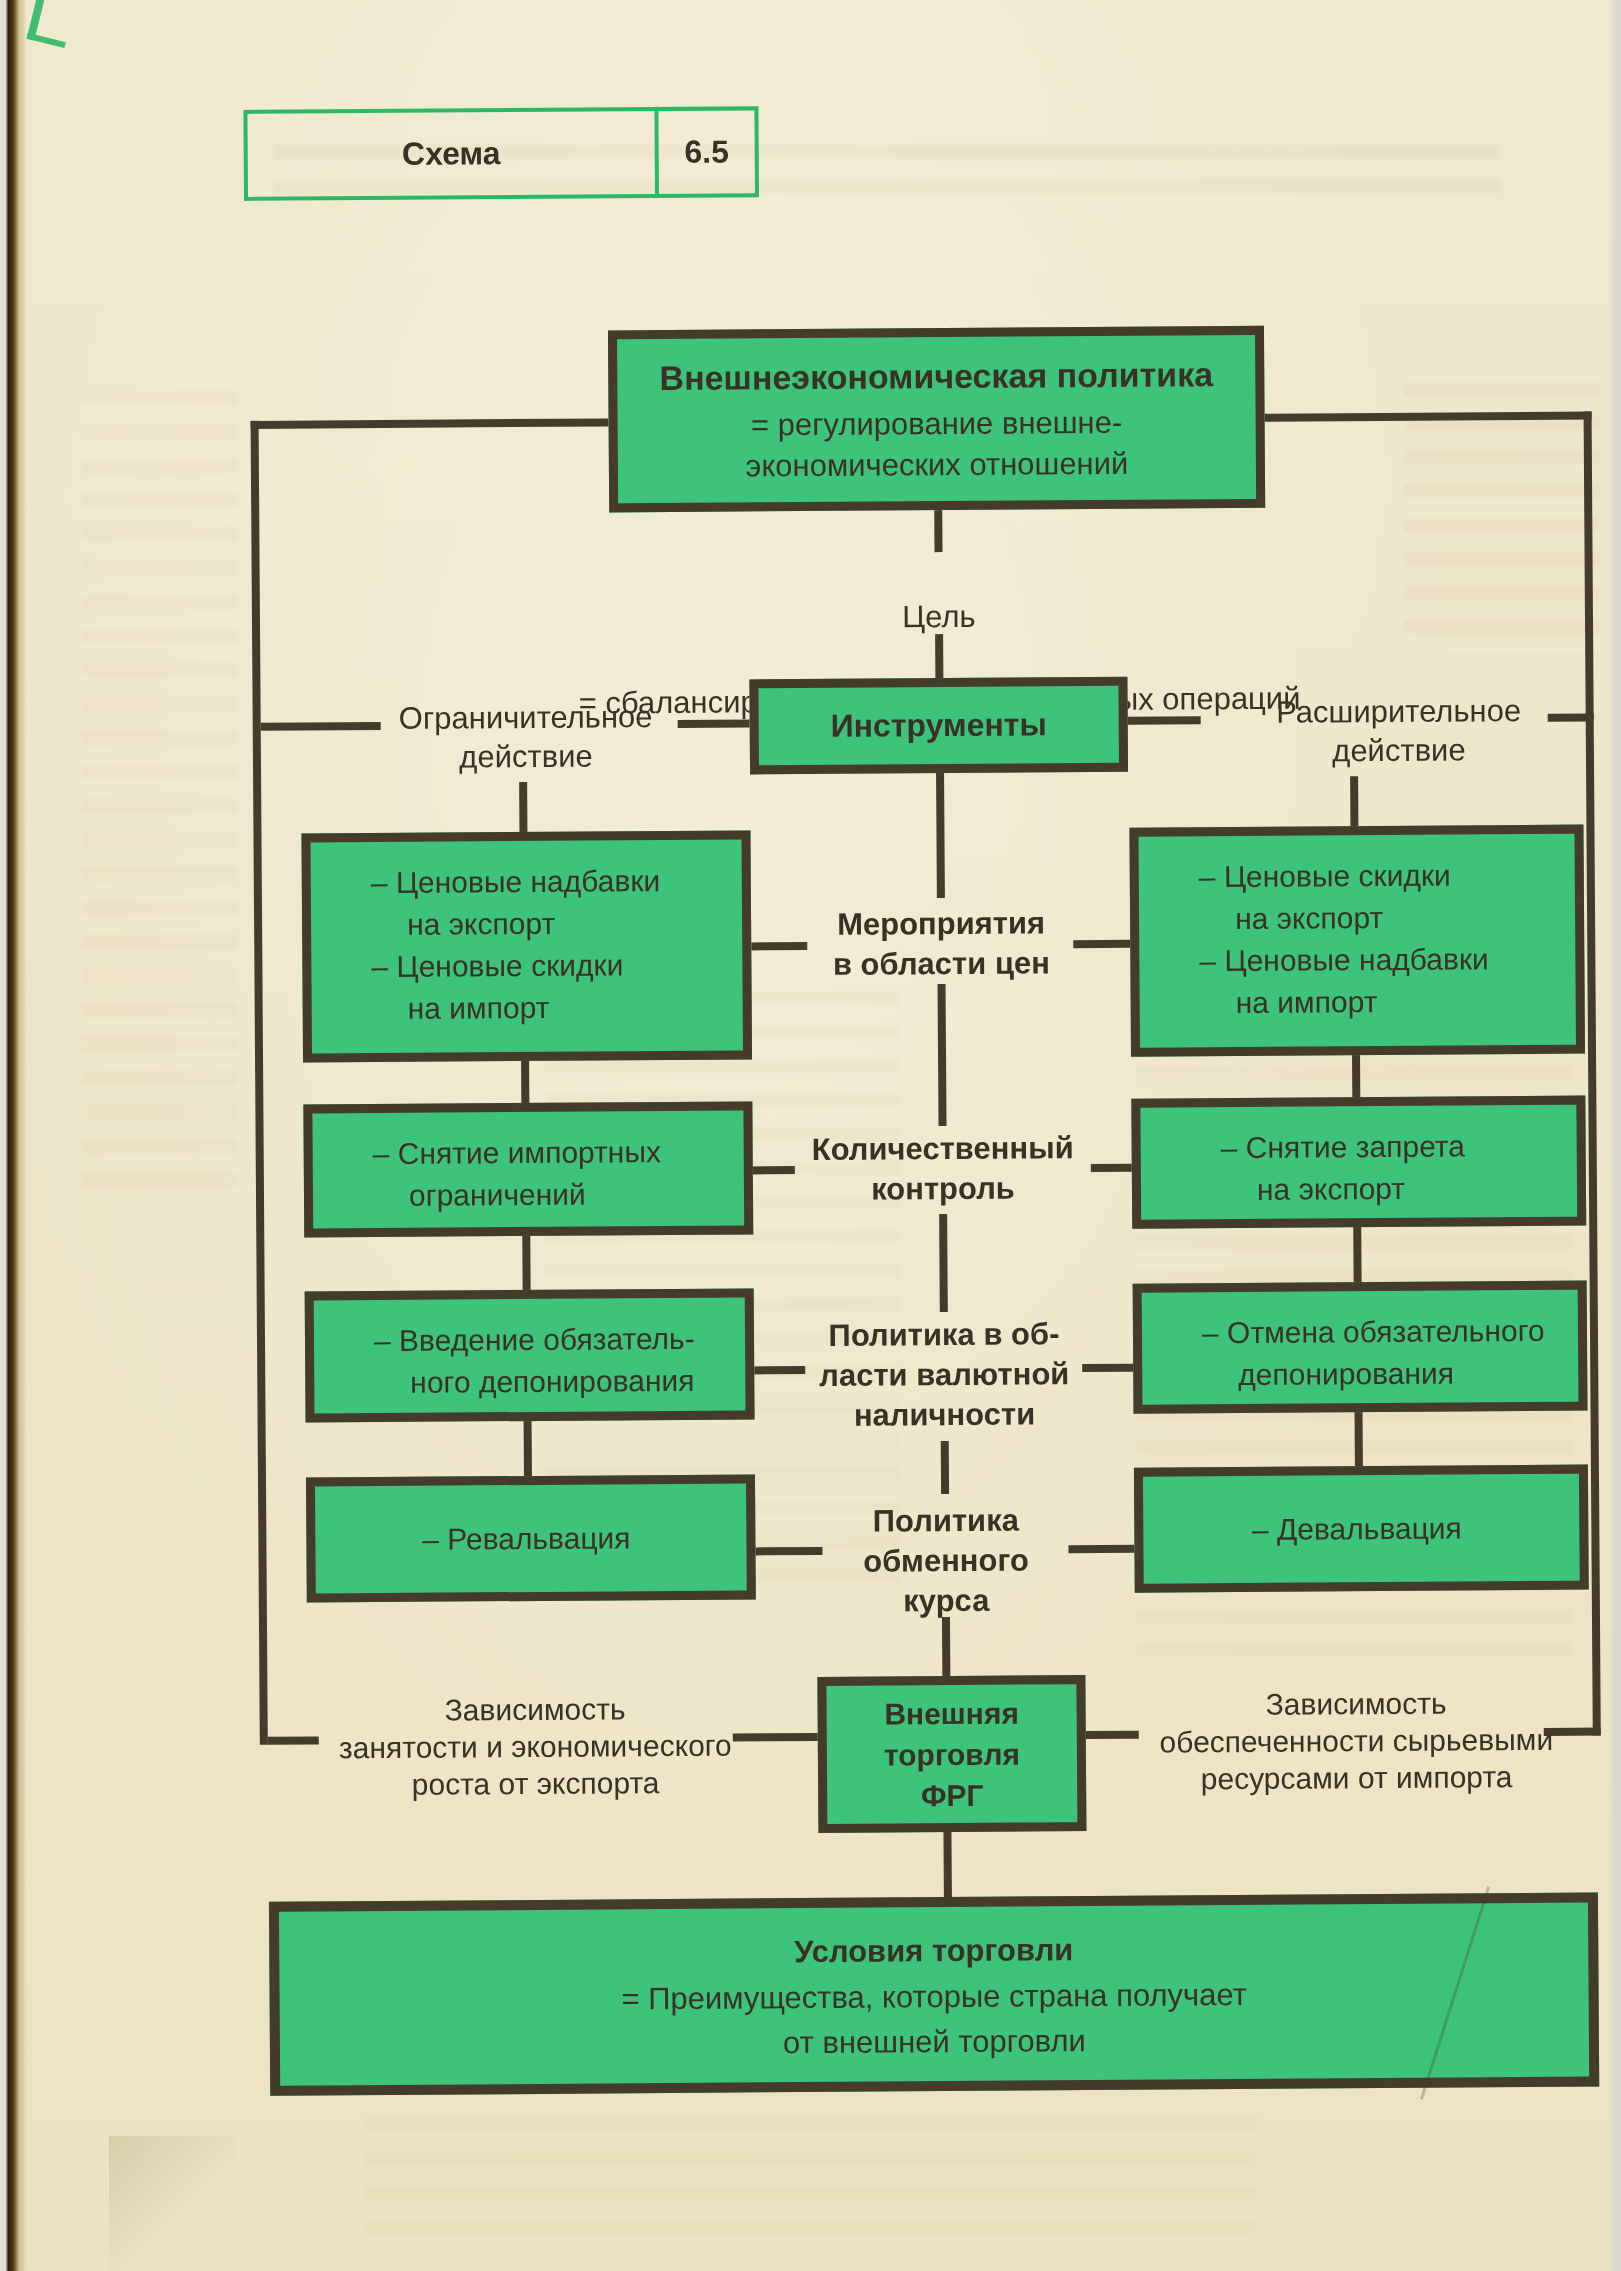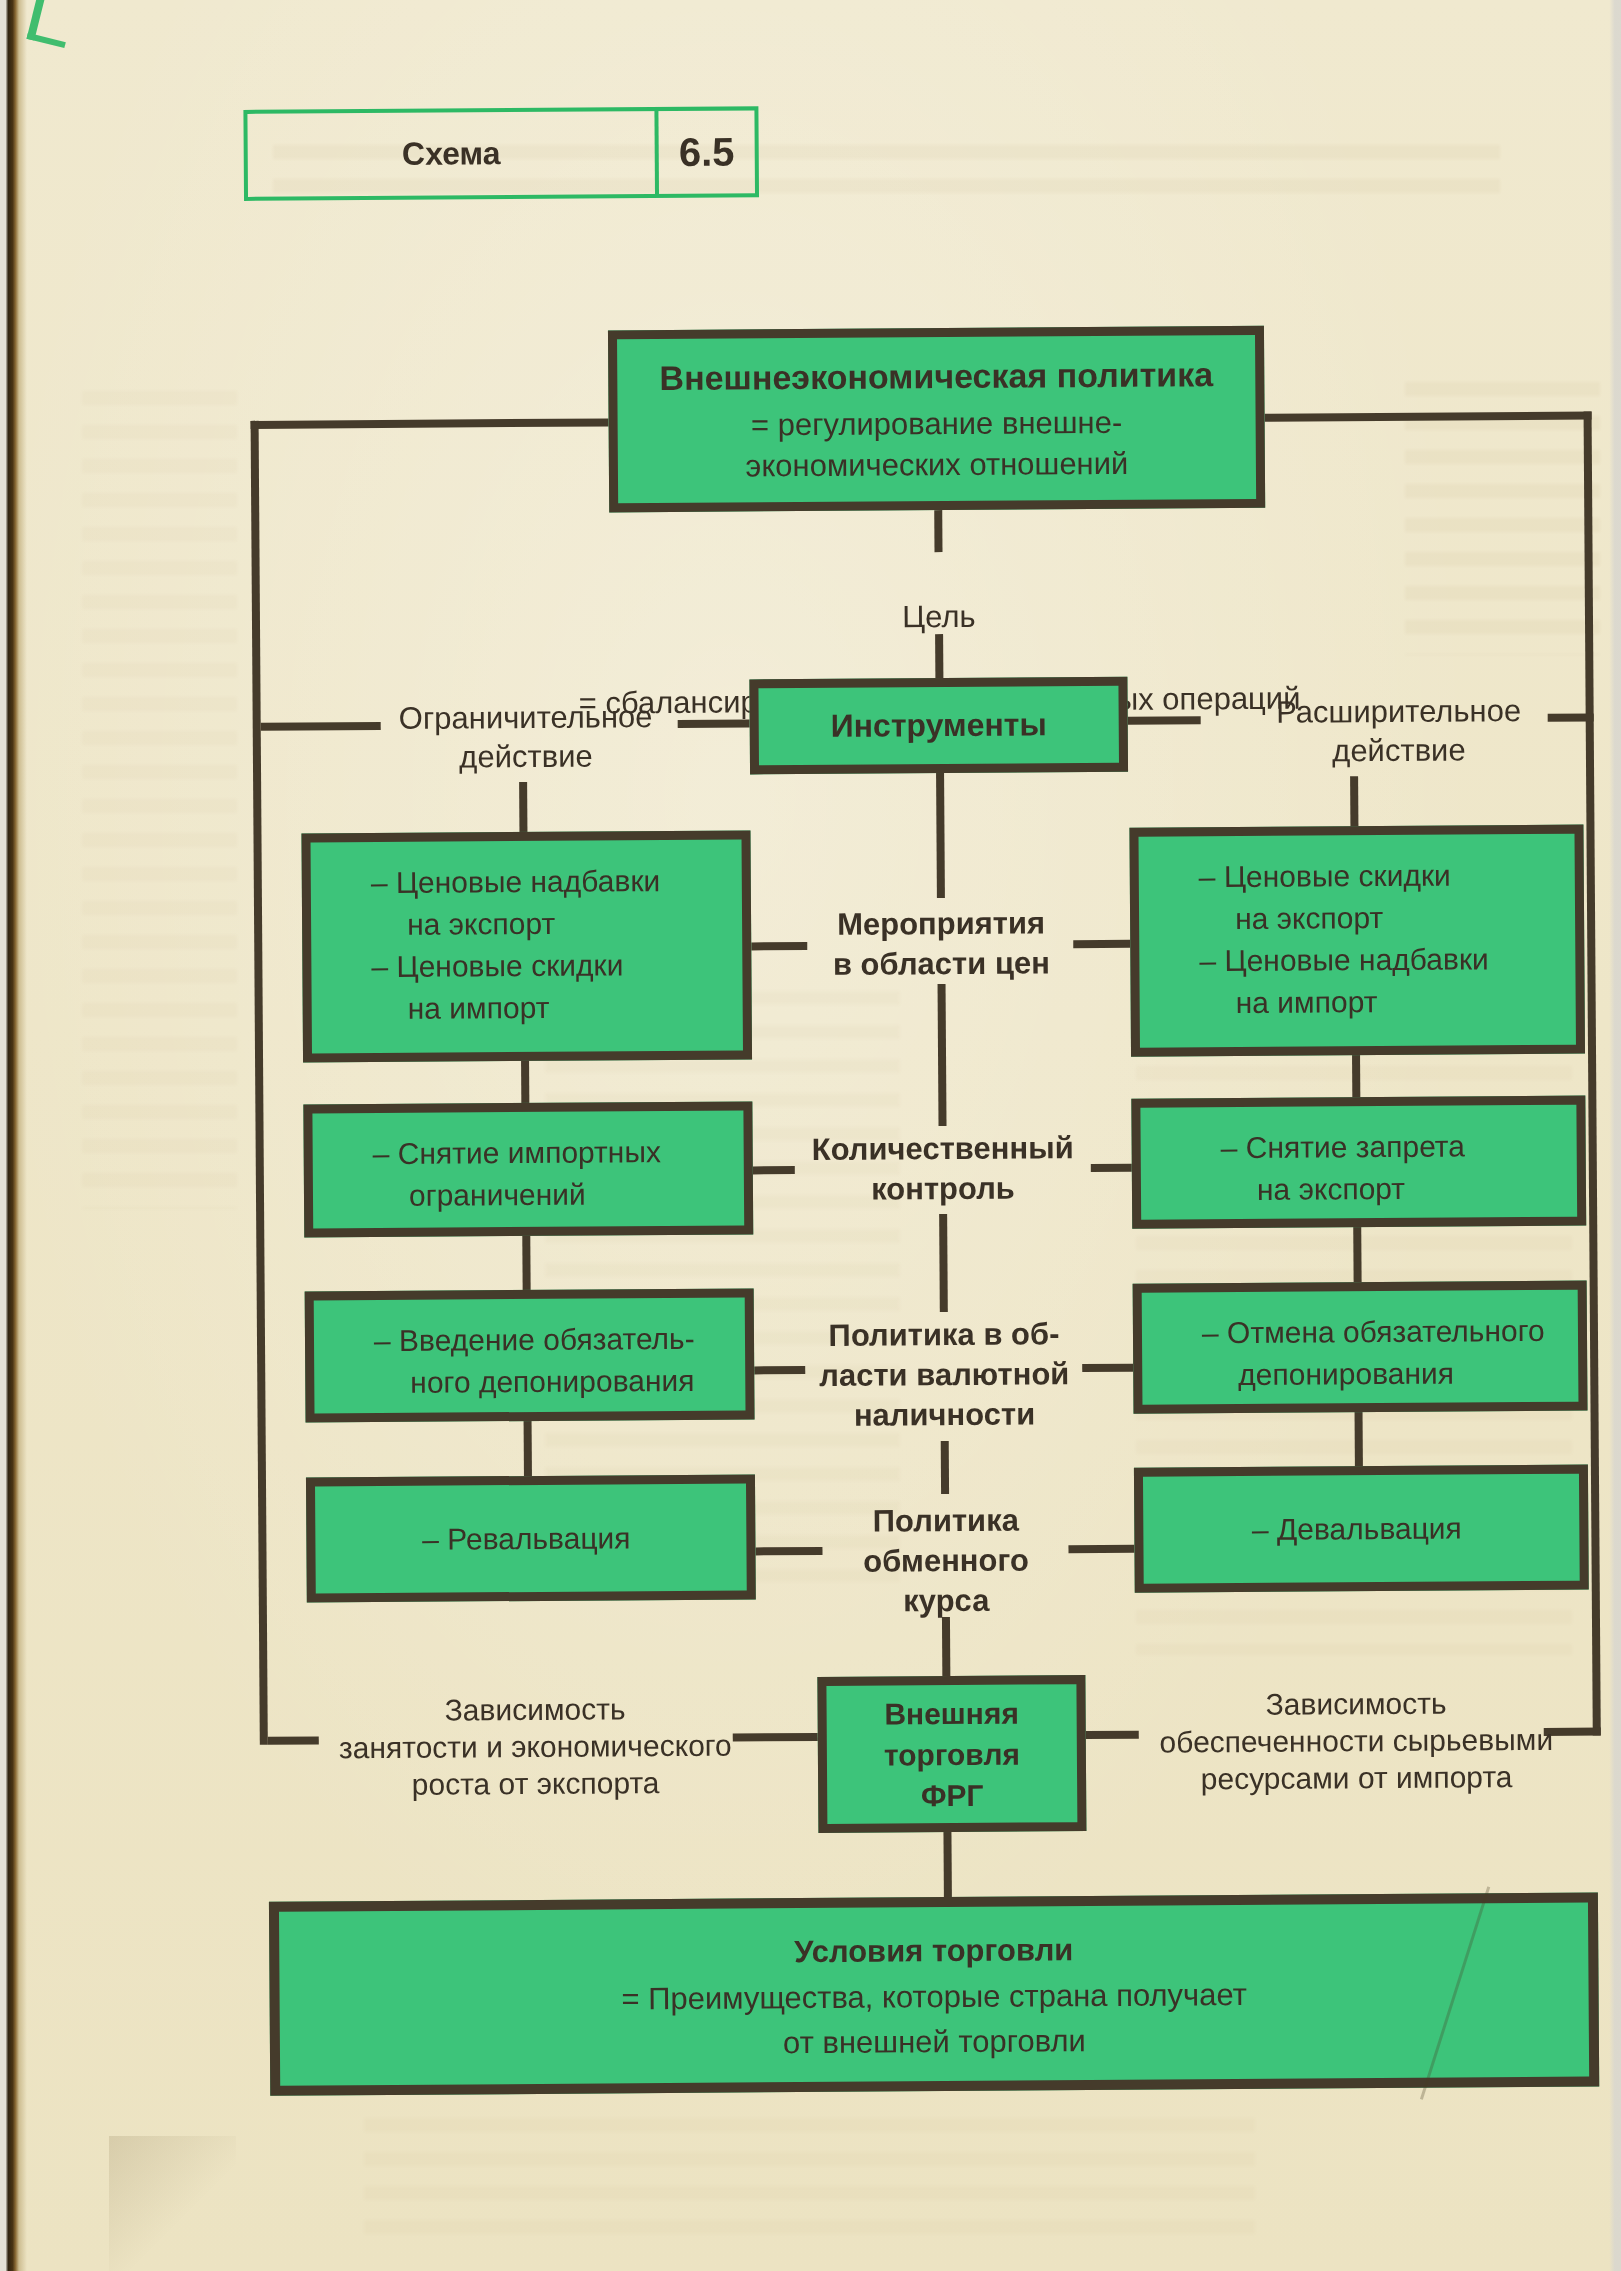--- a/index.html
+++ b/index.html
@@ -31,21 +31,21 @@
     background:repeating-linear-gradient(180deg, rgba(150,115,55,.16) 0 13.6px, rgba(0,0,0,0) 13.6px 34px);}
   .crease{position:absolute;left:1446px;top:1886px;width:2.7px;height:223px;background:rgba(70,58,32,.28);transform:rotate(18deg);filter:blur(0.5px);}
 
   .diagram{position:absolute;left:0;top:0;width:100%;height:100%;transform:rotate(-0.4deg);transform-origin:50% 40%;}
 
   
   .scheme-box{position:absolute;left:249px;top:106px;width:515px;height:91px;
     border:4.5px solid var(--scheme-border);display:flex;box-sizing:border-box;}
   .scheme-title{flex:1;display:flex;align-items:center;justify-content:center;
     font-weight:bold;font-size:32px;border-right:4.5px solid var(--scheme-border);}
-  .scheme-num{width:96px;display:flex;align-items:center;justify-content:center;font-weight:bold;font-size:40px;text-align:center;}
+  .scheme-num{width:96px;display:flex;align-items:center;justify-content:center;font-weight:bold;font-size:32px;text-align:center;}
 
   
   .ln{position:absolute;background:var(--line-dark);}
   .gbox{position:absolute;box-sizing:border-box;border:9px solid var(--line-dark);
     background:var(--box-green);color:var(--text-dark);}
   .txt{position:absolute;text-align:center;white-space:pre-line;color:var(--text-dark);}
 
   
   #root-box{left:612px;top:329px;width:656px;height:182px;text-align:center;}
   #root-box .t1{font-weight:bold;font-size:34px;margin-top:20px;}

